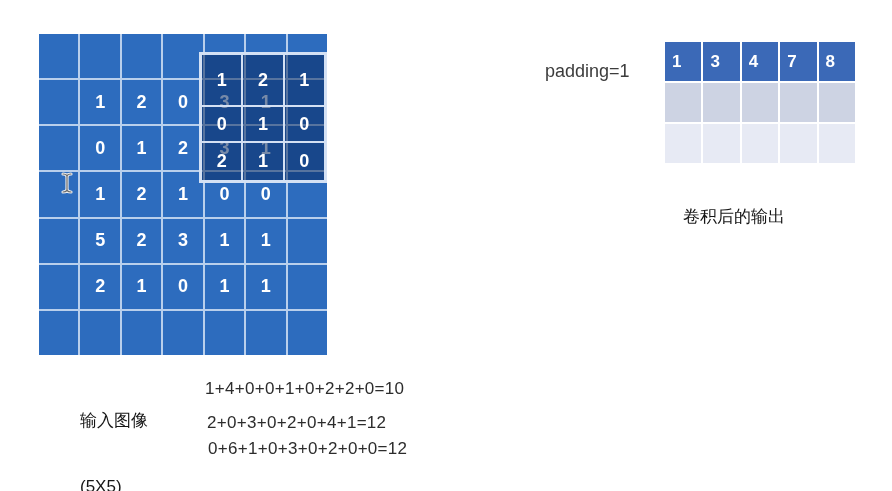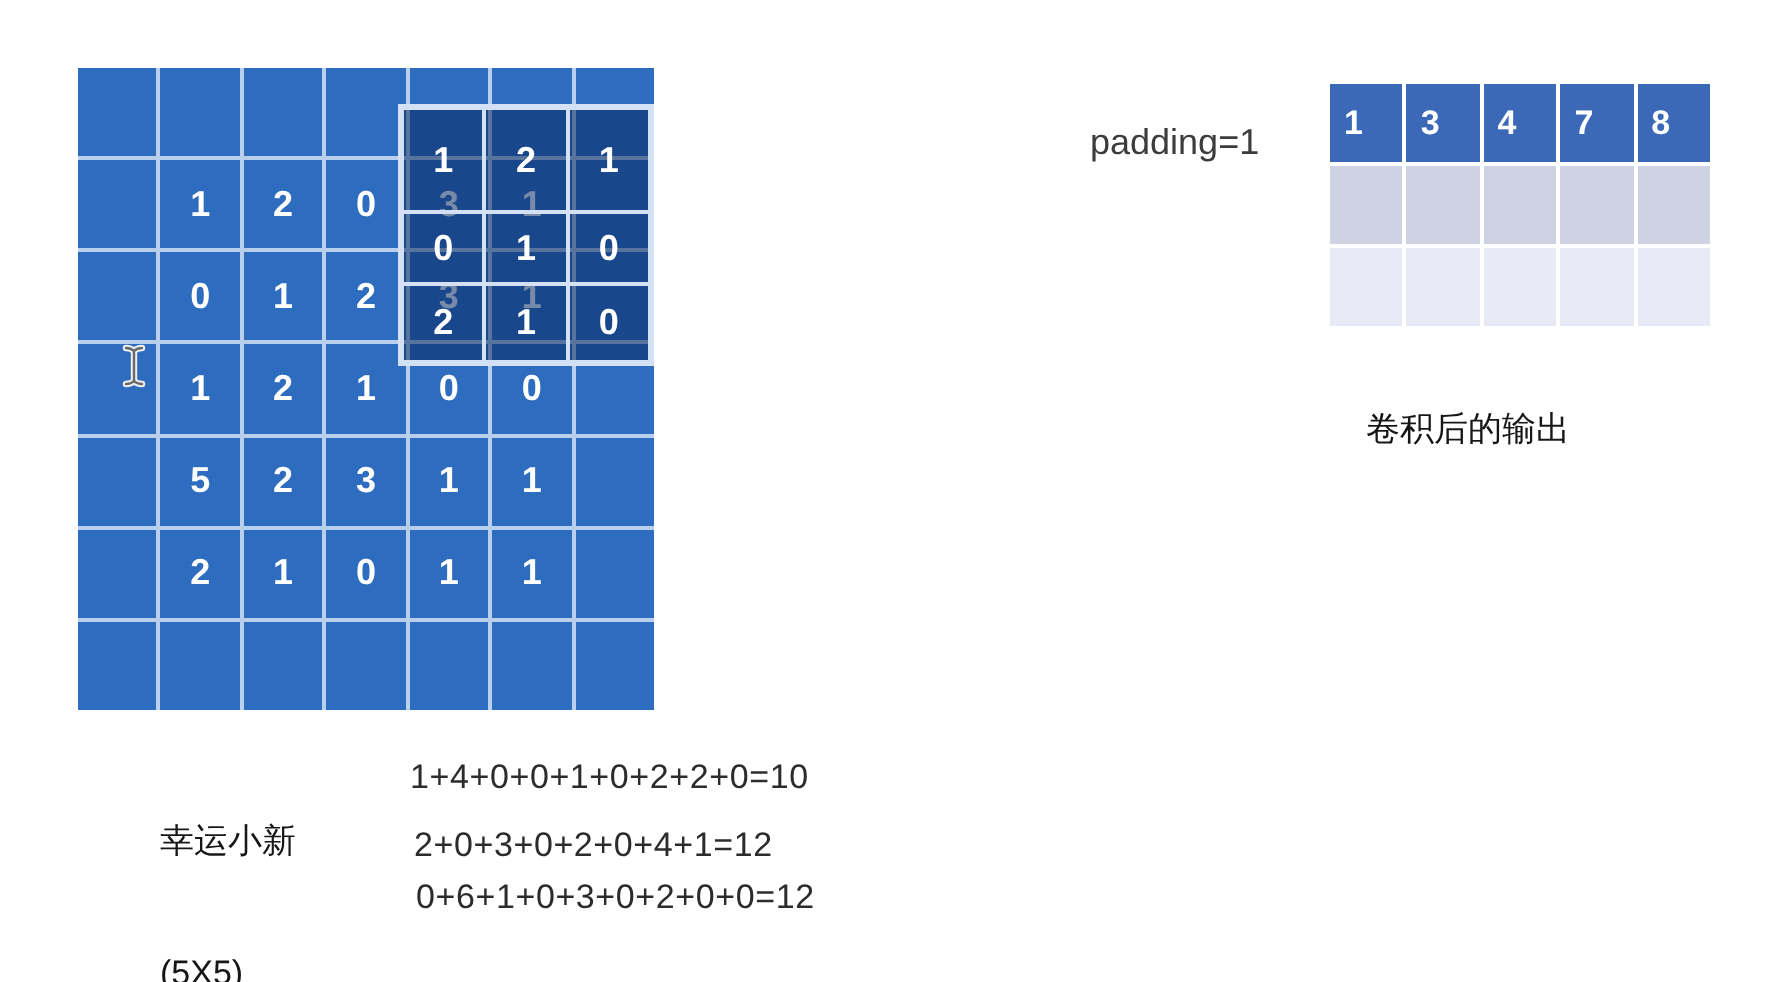--- a/index.html
+++ b/index.html
@@ -42,21 +42,21 @@
     font-weight:bold;font-size:17px;
   }
   .oc-r0{background:var(--output-row1,#3b69b7);color:#ffffff;}
   .oc-r1{background:var(--output-row2,#cdd3e3);}
   .oc-r2{background:var(--output-row3,#e7eaf4);}
   
   .lbl{position:absolute;color:#161616;font-size:17px;line-height:22px;white-space:pre;}
   #padding-label{left:545px;top:60px;font-size:18px;color:#3c3c3c;text-align:center;}
   #kernel-label{left:401px;top:271px;}
   #input-label{left:80px;top:366px;}
-  #output-label{left:683px;top:206px;font-family:Liberation Mono, monospace;}
+  #output-label{left:683px;top:206px;}
   .eq{position:absolute;color:#2c2c2c;font-size:17px;letter-spacing:0.3px;white-space:pre;}
   #eq1{left:205px;top:379px;}
   #eq2{left:207px;top:413px;}
   #eq3{left:196px;top:439px;margin-left:12px;}
   #watermark{position:absolute;left:740px;top:461px;font-size:16px;color:#c4c4c8;}
   
   #text-cursor{position:absolute;left:60px;top:172px;width:14px;height:22px;z-index:5;}
 </style>
 </head>
 <body>
@@ -157,21 +157,21 @@
       <div class="oc oc-r2"></div>
       <div class="oc oc-r2"></div>
       <div class="oc oc-r2"></div>
       <div class="oc oc-r2"></div>
     </div>
 
   <div id="output-label" class="lbl">卷积后的输出</div>
 
 
   <div id="input-label" class="lbl">
-    <div>幸运小新</div>
+    <div>输入图像</div>
     <div>(5X5)</div>
   </div>
 
   <div id="eq1" class="eq">1+4+0+0+1+0+2+2+0=10</div>
   <div id="eq2" class="eq">2+0+3+0+2+0+4+1=12</div>
   <div id="eq3" class="eq">0+6+1+0+3+0+2+0+0=12</div>
 
 
 </div>
 

